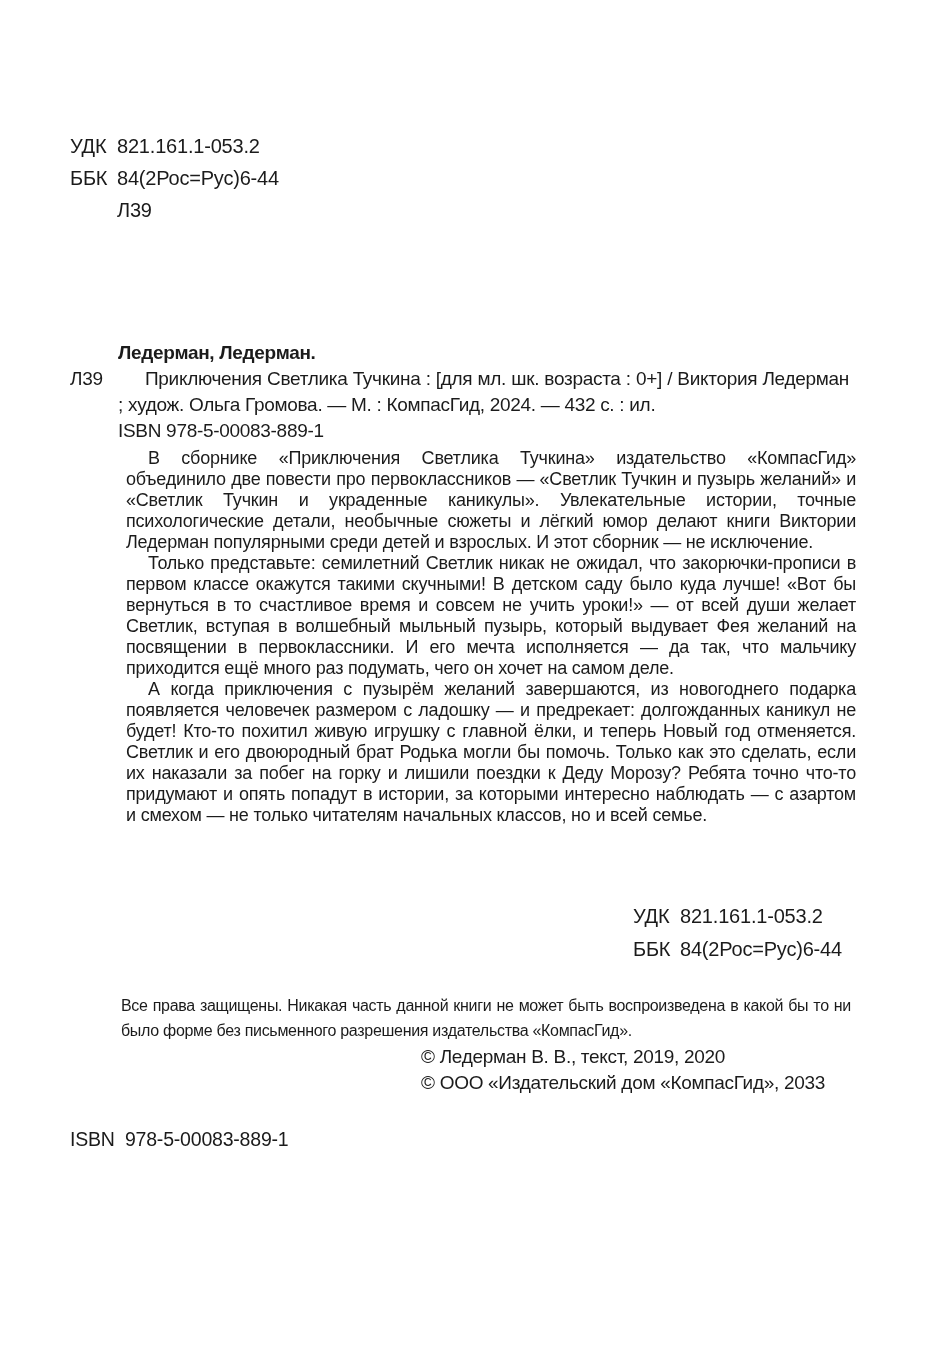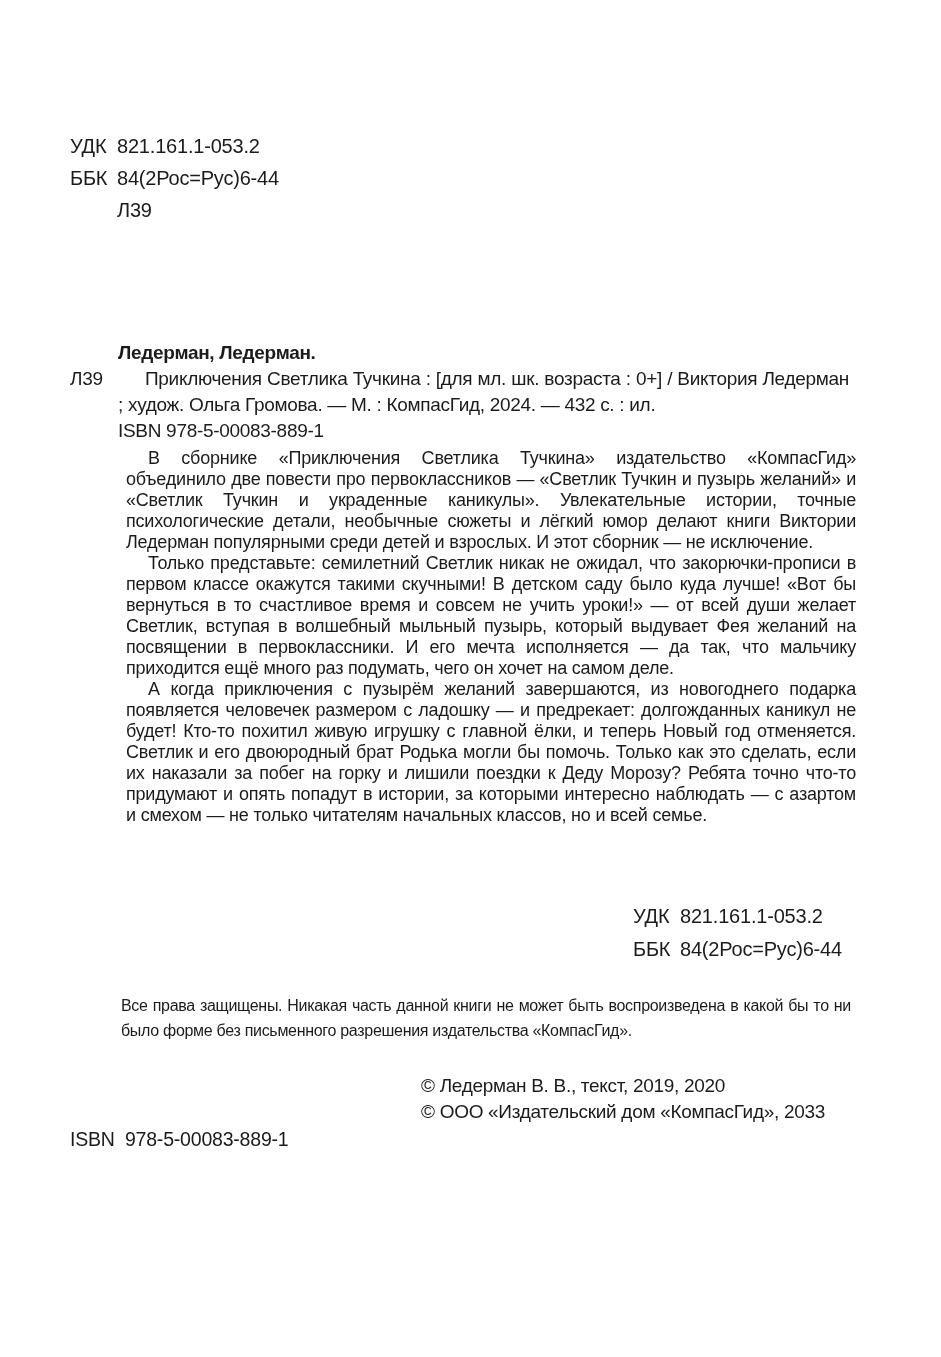--- a/index.html
+++ b/index.html
@@ -51,21 +51,21 @@
 
   
   .rights {
     left: 121px; top: 993px; width: 730px;
     font-size: 16px; line-height: 25px; letter-spacing: -0.3px;
     text-align: justify;
   }
 
   
   .copyrights {
-    left: 421px; top: 1073px;
+    left: 421px; top: 1044px;
     font-size: 19px; line-height: 26px; letter-spacing: -0.3px;
     white-space: nowrap;
   }
 
   
   .isbn-bottom {
     left: 70px; top: 1128px;
     font-size: 19.5px; letter-spacing: -0.2px; word-spacing: 5px;
     white-space: nowrap;
   }

